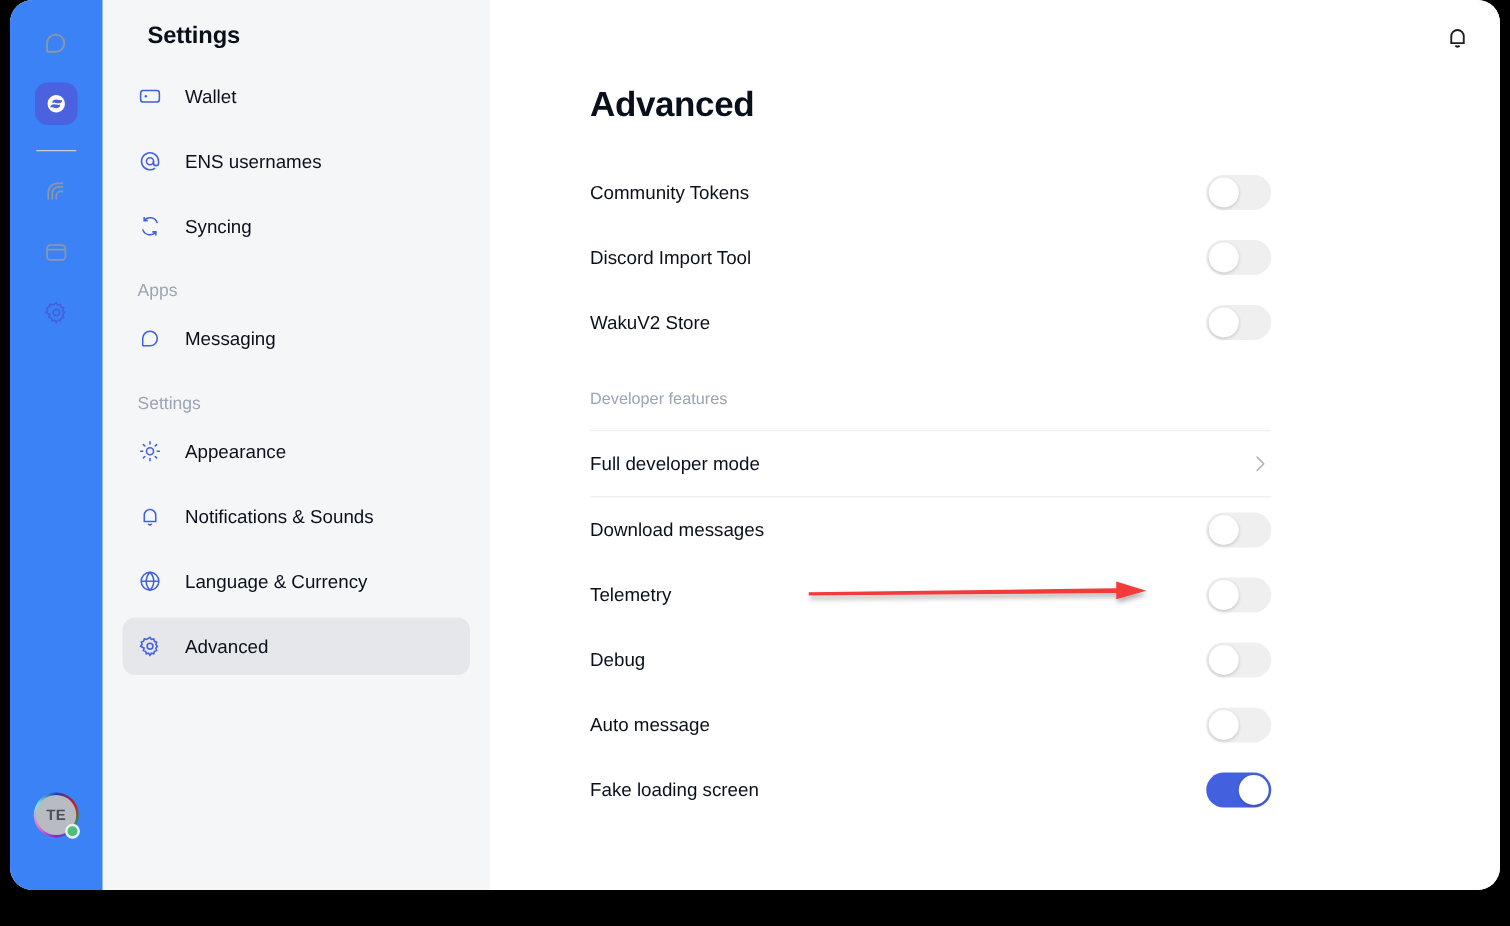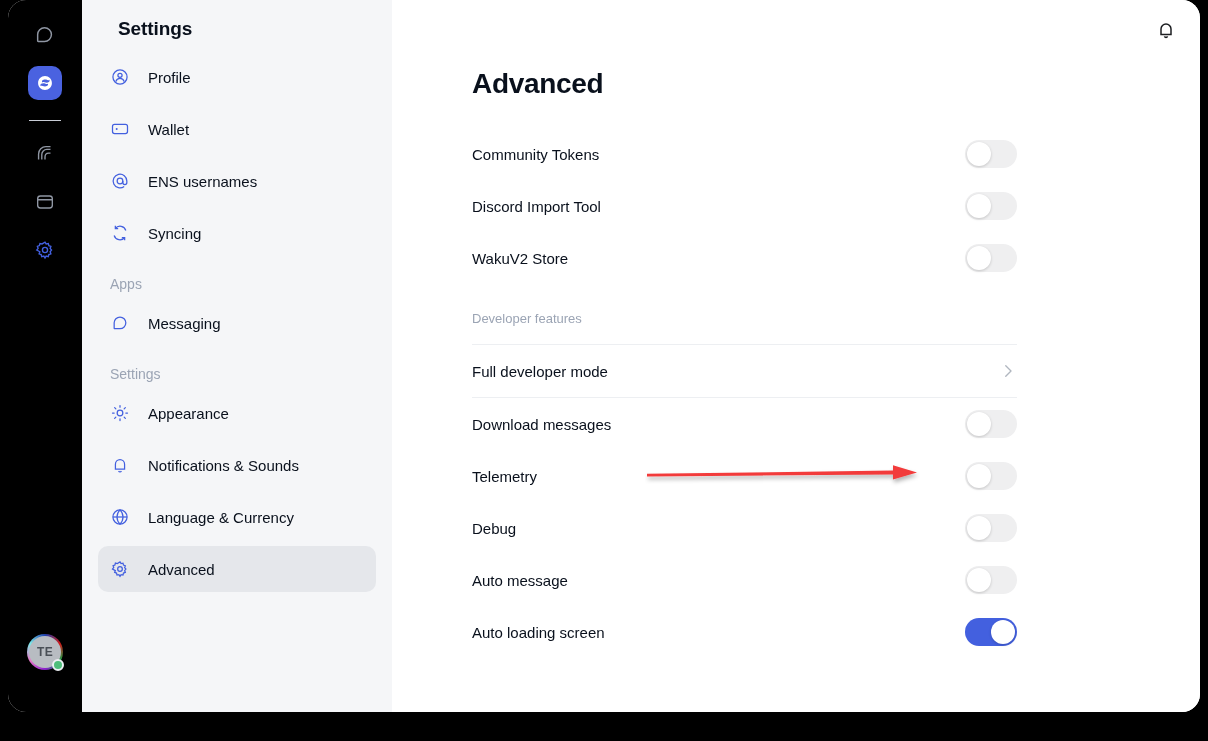--- a/index.html
+++ b/index.html
@@ -29,21 +29,21 @@
     background: #ffffff;
     border-radius: 18px;
     overflow: hidden;
     display: flex;
   }
 
   
   .rail {
     width: 74px;
     height: 100%;
-    background: #000000;
+    background: #3b82f6;
     display: flex;
     flex-direction: column;
     align-items: center;
     padding-top: 14px;
     flex: 0 0 74px;
     position: relative;
   }
 
   .rail-icon {
     width: 34px;
@@ -292,30 +292,20 @@
         <div class="avatar-ring">
           <div class="avatar-core">TE</div>
         </div>
         <div class="avatar-dot"></div>
       </div>
     </div>
 
     <div class="sidebar">
       <div class="sidebar-title">Settings</div>
 
-      <div class="nav-item">
-        <span class="nav-ico">
-          <svg width="20" height="20" viewBox="0 0 24 24" fill="none" stroke="#4360DF" stroke-width="1.5">
-            <circle cx="12" cy="12" r="8.5"></circle>
-              <circle cx="12" cy="10" r="2.5"></circle>
-            <path d="M7 17.5a5.2 5.2 0 0 1 10 0"></path>
-          </svg>
-        </span>
-        <span class="nav-label">Profile</span>
-      </div>
 
       <div class="nav-item">
         <span class="nav-ico">
           <svg width="20" height="20" viewBox="0 0 24 24" fill="none" stroke="#4360DF" stroke-width="1.5">
             <rect x="3" y="6.5" width="18" height="11" rx="2.5"></rect>
             <circle cx="8" cy="12" r="1.2" fill="#4360DF" stroke="none"></circle>
           </svg>
         </span>
         <span class="nav-label">Wallet</span>
       </div>
@@ -470,21 +460,21 @@
         </div>
 
         <div class="row">
           <span class="row-label">Auto message</span>
           <span class="toggle">
               <span class="knob"></span>
             </span>
         </div>
 
         <div class="row">
-          <span class="row-label">Auto loading screen</span>
+          <span class="row-label">Fake loading screen</span>
           <span class="toggle on">
               <span class="knob"></span>
             </span>
         </div>
       </div>
     </div>
   </div>
 
   <div class="arrow-annot">
     <svg width="275" height="30" viewBox="0 0 275 30">

